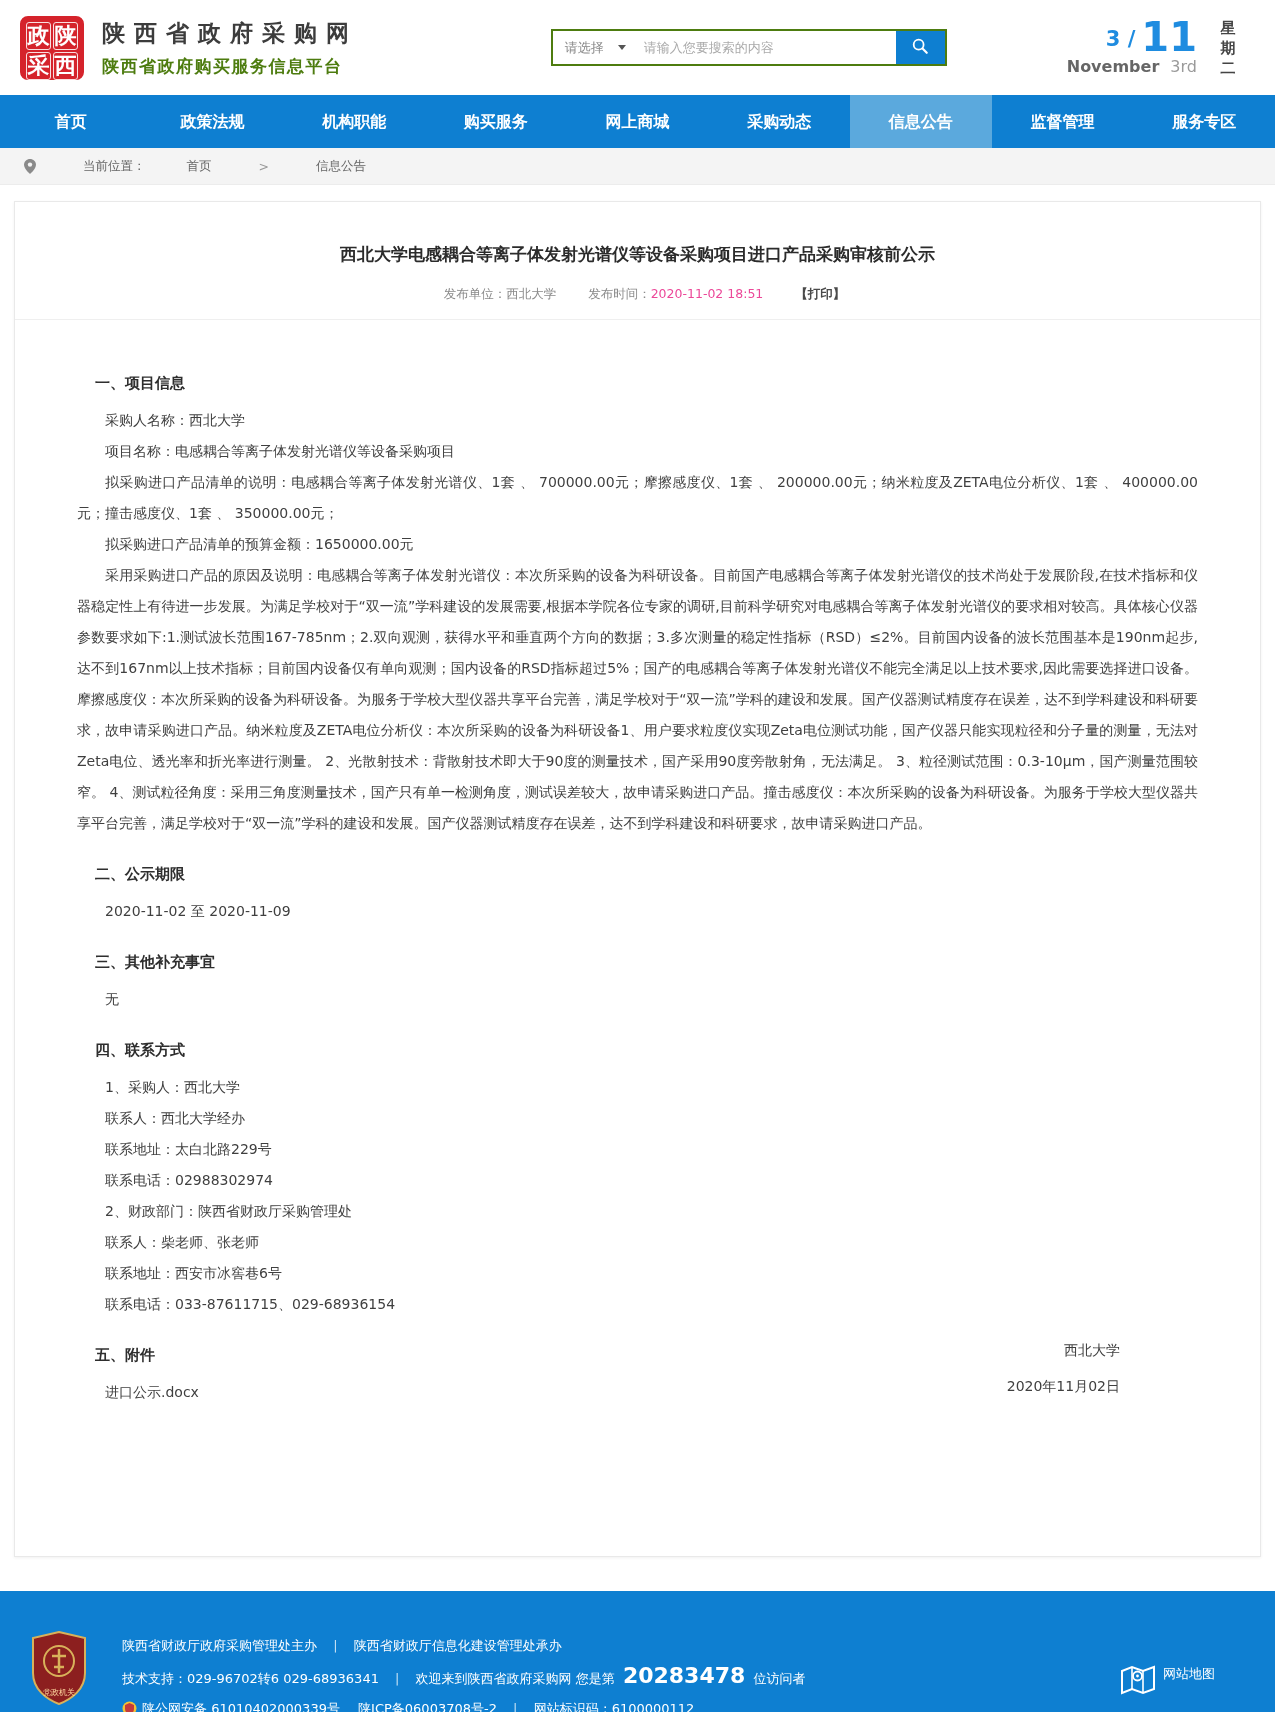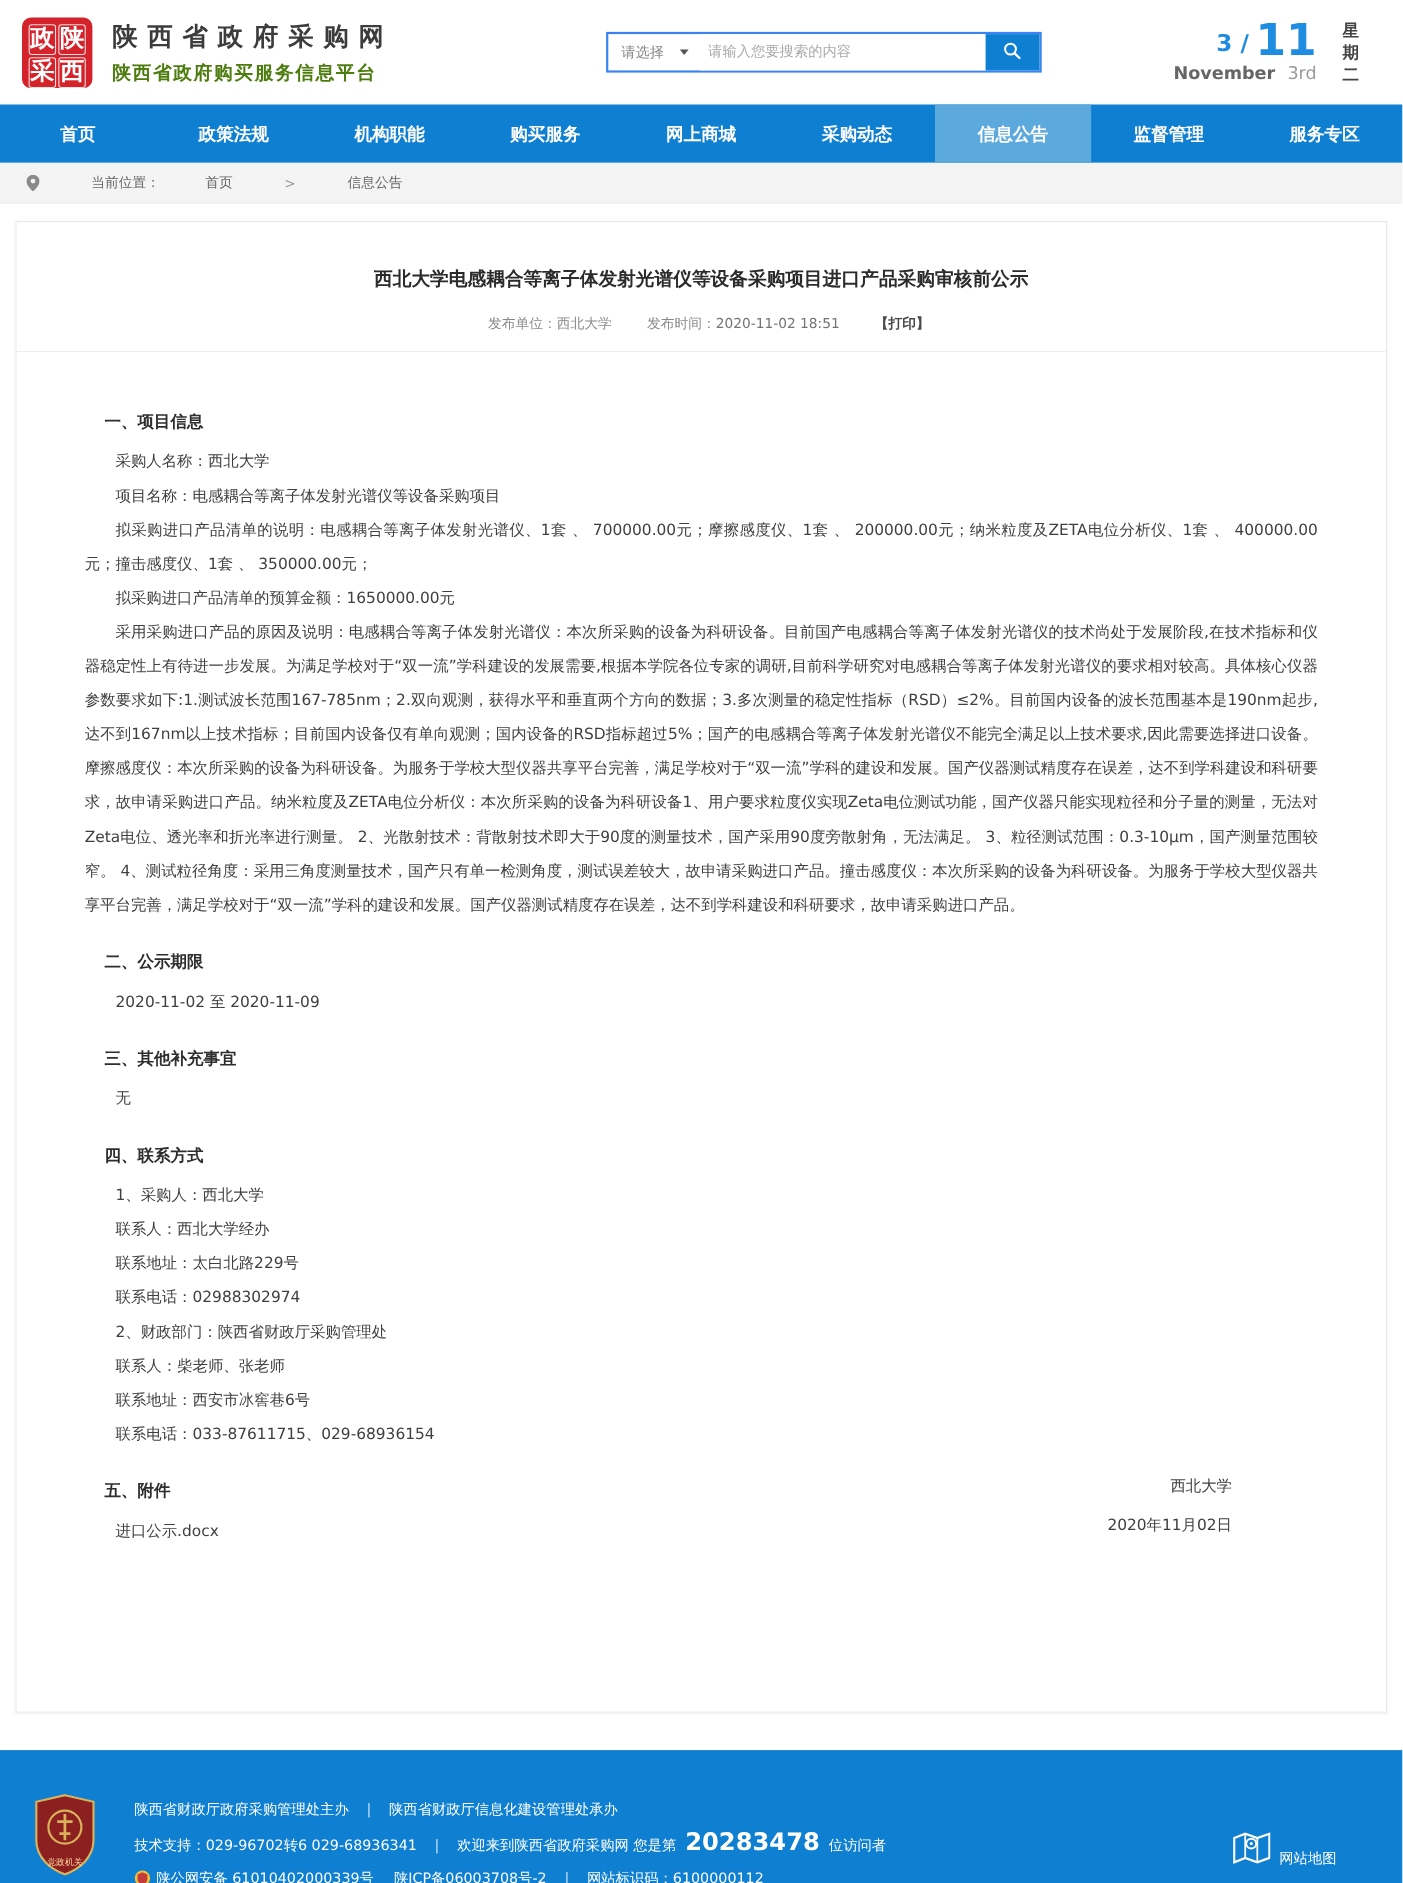--- a/index.html
+++ b/index.html
@@ -9,21 +9,21 @@
   .header { height:95px; display:flex; align-items:center; padding:0 38px 0 20px; background:#fff; }
   .logo-seal { width:64px; height:64px; background:#d5232b; border-radius:8px; border:3px solid #d5232b;
     display:grid; grid-template-columns:1fr 1fr; grid-template-rows:1fr 1fr; padding:3px; gap:2px; }
   .logo-seal span { color:#fff; font-weight:bold; font-size:22px; line-height:26px; text-align:center;
     border:1px solid rgba(255,255,255,.85); border-radius:3px; }
   .site-titles { margin-left:18px; }
   .site-name { font-size:23px; font-weight:bold; color:#3c3c3c; letter-spacing:9px; }
   .site-sub  { font-size:17px; font-weight:bold; color:#4d7c0f; letter-spacing:1.5px; margin-top:6px; }
   .header-spacer { flex:1; }
 
-  .searchbar { display:flex; align-items:stretch; border:2px solid #3b82f6; height:37px; width:396px; background:#fff; }
+  .searchbar { display:flex; align-items:stretch; border:2px solid #4d7c0f; height:37px; width:396px; background:#fff; }
   .search-select { display:flex; align-items:center; padding:0 10px 0 12px; font-size:13px; color:#888; cursor:pointer; }
   .caret-down { width:0; height:0; border-left:4px solid transparent; border-right:4px solid transparent;
     border-top:5px solid #555; margin-left:14px; }
   .search-input { border:none; outline:none; flex:1; font-size:13px; color:#333; padding:0 8px;
     font-family:"DejaVu Sans","Liberation Sans",sans-serif; }
   .search-input::placeholder { color:#aaa; }
   .search-btn { width:49px; background:#0e7fd1; border:none; display:flex; align-items:center; justify-content:center; cursor:pointer; }
 
   .date-block { margin-left:120px; text-align:right; }
   .date-top { display:flex; align-items:flex-end; justify-content:flex-end; }
@@ -44,41 +44,41 @@
   .pin-icon { margin-right:6px; display:inline-flex; }
   .crumb-link { cursor:pointer; }
   .crumb-sep { margin:0 6px; color:#999; }
 
   
   .card { margin:16px 14px 34px 14px; background:#fff; border:1px solid #e9e9e9; box-shadow:0 1px 3px rgba(0,0,0,.06);
     min-height:1356px; position:relative; }
   .art-title { text-align:center; font-size:17px; font-weight:bold; color:#2b2b2b; padding:40px 90px 0 90px; line-height:24px; }
   .art-meta { text-align:center; font-size:12.5px; color:#8a8a8a; margin-top:20px; padding-bottom:16px; border-bottom:1px solid #efefef; }
   .art-meta .meta-item { margin:0 14px; }
-  .meta-time-val { color:#737373; }
+  .meta-time-val { color:#ec4899; }
   .print-btn { color:#4a4a4a; font-weight:bold; cursor:pointer; margin-left:14px; }
 
   .art-body { padding:28px 62px 0 62px; font-size:14px; color:#3f3f3f; }
   .sec-heading { font-size:15px; font-weight:bold; color:#2e2e2e; margin:26px 0 12px 18px; }
   .para { line-height:31px; text-align:justify; text-indent:2em; }
   .para + .para { margin-top:0; }
   .sec-block .para { margin-bottom:0; }
 
   .signature { position:absolute; right:140px; bottom:160px; text-align:right; font-size:14px; color:#3f3f3f; }
   .signature .sig-date { margin-top:18px; }
 
   
   .footer { background:#0e7fd1; color:#fff; padding:40px 60px 14px 30px; display:flex; align-items:flex-start; }
   .badge { width:58px; height:74px; margin-right:34px; flex-shrink:0; }
   .footer-lines { font-size:13px; line-height:30px; }
   .f-sep { margin:0 12px; opacity:.75; }
   .visitor-count { font-size:22px; font-weight:bold; margin:0 4px; }
   .beian-icon { display:inline-flex; vertical-align:-3px; margin-right:5px; }
   .footer-spacer { flex:1; }
-  .sitemap { display:flex; align-items:flex-end; margin-top:34px; cursor:pointer; }
+  .sitemap { display:flex; align-items:flex-start; margin-top:34px; cursor:pointer; }
   .sitemap-label { font-size:13px; margin-left:8px; }
 </style>
 </head>
 <body>
 
 <div class="header">
   <div class="logo-seal">
     <span>政</span>
     <span>陕</span>
     <span>采</span>

